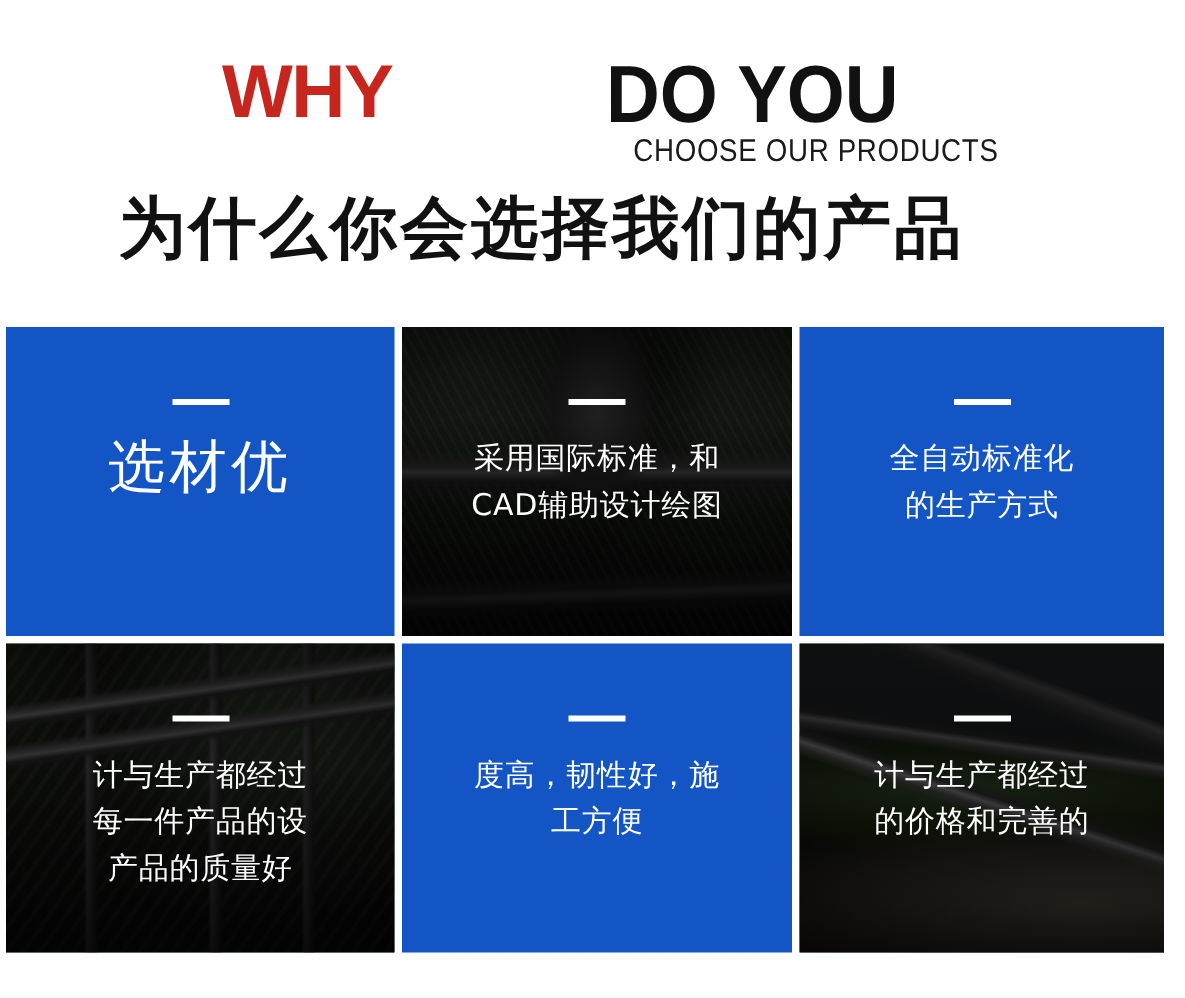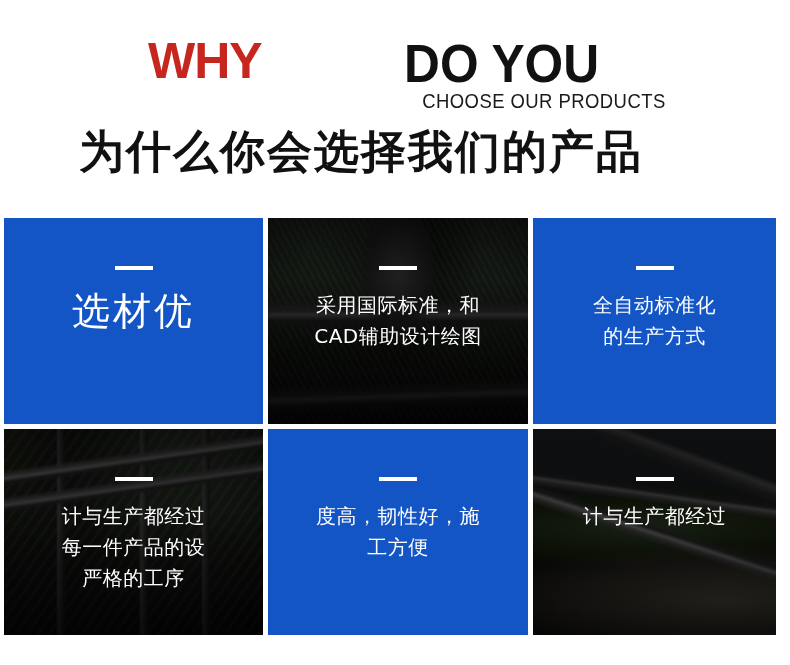--- a/index.html
+++ b/index.html
@@ -232,38 +232,39 @@
     </div>
   </div>
 
   <div class="cell photo">
     <div class="photo-bg bg-fence"></div>
     <div class="cell-inner">
       <div class="dash"></div>
       <div class="cell-text">
         <span class="line">计与生产都经过</span>
         <span class="line">每一件产品的设</span>
-        <span class="line">严格的工序</span>
+        <span class="line">产品的质量好</span>
       </div>
     </div>
   </div>
 
   <div class="cell blue">
     <div class="cell-inner">
       <div class="dash"></div>
       <div class="cell-text">
         <span class="line">度高，韧性好，施</span>
         <span class="line">工方便</span>
       </div>
     </div>
   </div>
 
   <div class="cell photo">
     <div class="photo-bg bg-road"></div>
     <div class="cell-inner">
       <div class="dash"></div>
       <div class="cell-text">
         <span class="line">计与生产都经过</span>
+        <span class="line">的价格和完善的</span>
       </div>
     </div>
   </div>
 
 </div>
 
 </body></html>

